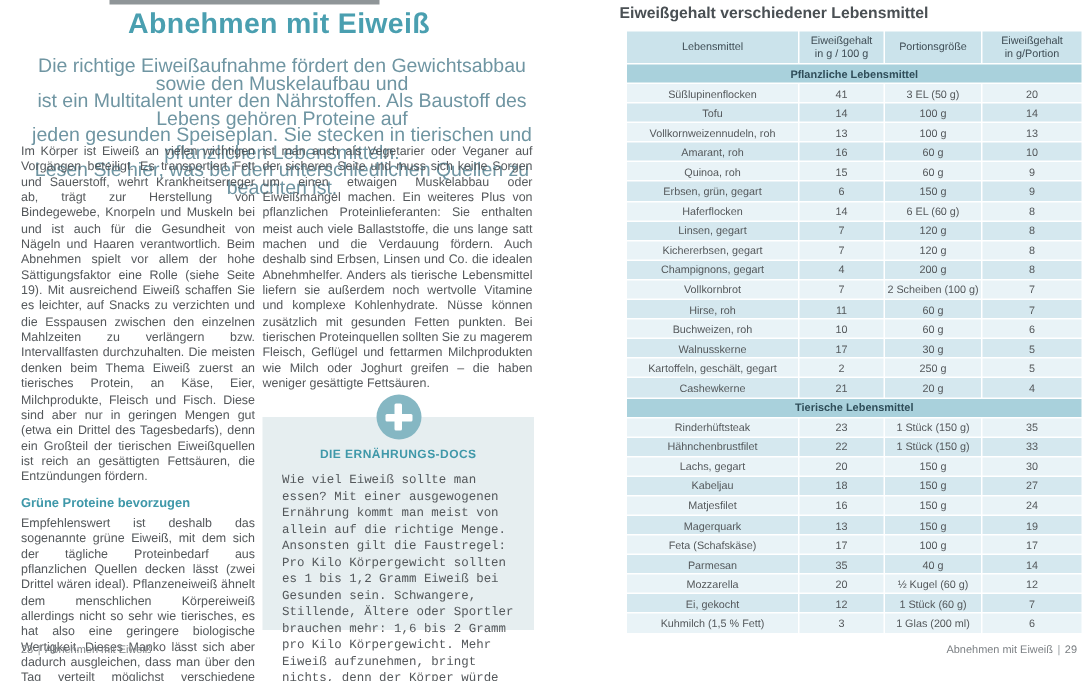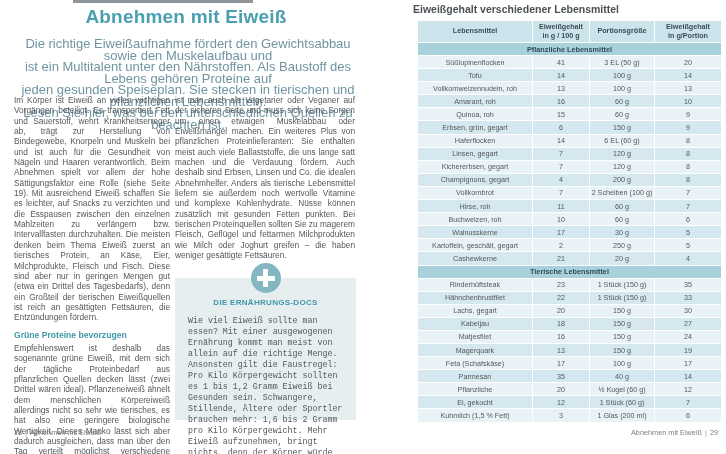--- a/index.html
+++ b/index.html
@@ -55,21 +55,21 @@
 
   .tbl-title{
     position:absolute;left:18px;top:3px;margin:0;
     font-size:10.5px;font-weight:bold;color:#4a5054;
   }
   .tbl{position:absolute;left:23px;top:21px;width:303px;}
   .thead,.trow{
     display:grid;grid-template-columns:114px 56px 64px 66px;column-gap:1px;margin-bottom:1px;
   }
   .thead > div{
-    background:#cbe3eb;color:#3e4c54;font-weight:bold;font-size:7.2px;line-height:8.2px;
+    background:#cbe3eb;color:#3e4c54;font-weight:normal;font-size:7.2px;line-height:8.2px;
     display:flex;align-items:center;justify-content:center;text-align:center;
     height:21px;white-space:pre-line;
   }
   .tsection{
     background:#a9d1dc;color:#2f4d59;font-weight:bold;font-size:7.3px;
     height:12px;display:flex;align-items:center;justify-content:center;margin-bottom:1px;
   }
   .trow > div{
     font-size:7.2px;color:#54585b;height:12.1px;
     display:flex;align-items:center;justify-content:center;text-align:center;
@@ -269,21 +269,21 @@
             <div>100 g</div>
             <div>17</div>
           </div>
           <div class="trow alt">
             <div>Parmesan</div>
             <div>35</div>
             <div>40 g</div>
             <div>14</div>
           </div>
           <div class="trow">
-            <div>Pflanzliche</div>
+            <div>Mozzarella</div>
             <div>20</div>
             <div>½ Kugel (60 g)</div>
             <div>12</div>
           </div>
           <div class="trow alt">
             <div>Ei, gekocht</div>
             <div>12</div>
             <div>1 Stück (60 g)</div>
             <div>7</div>
           </div>

